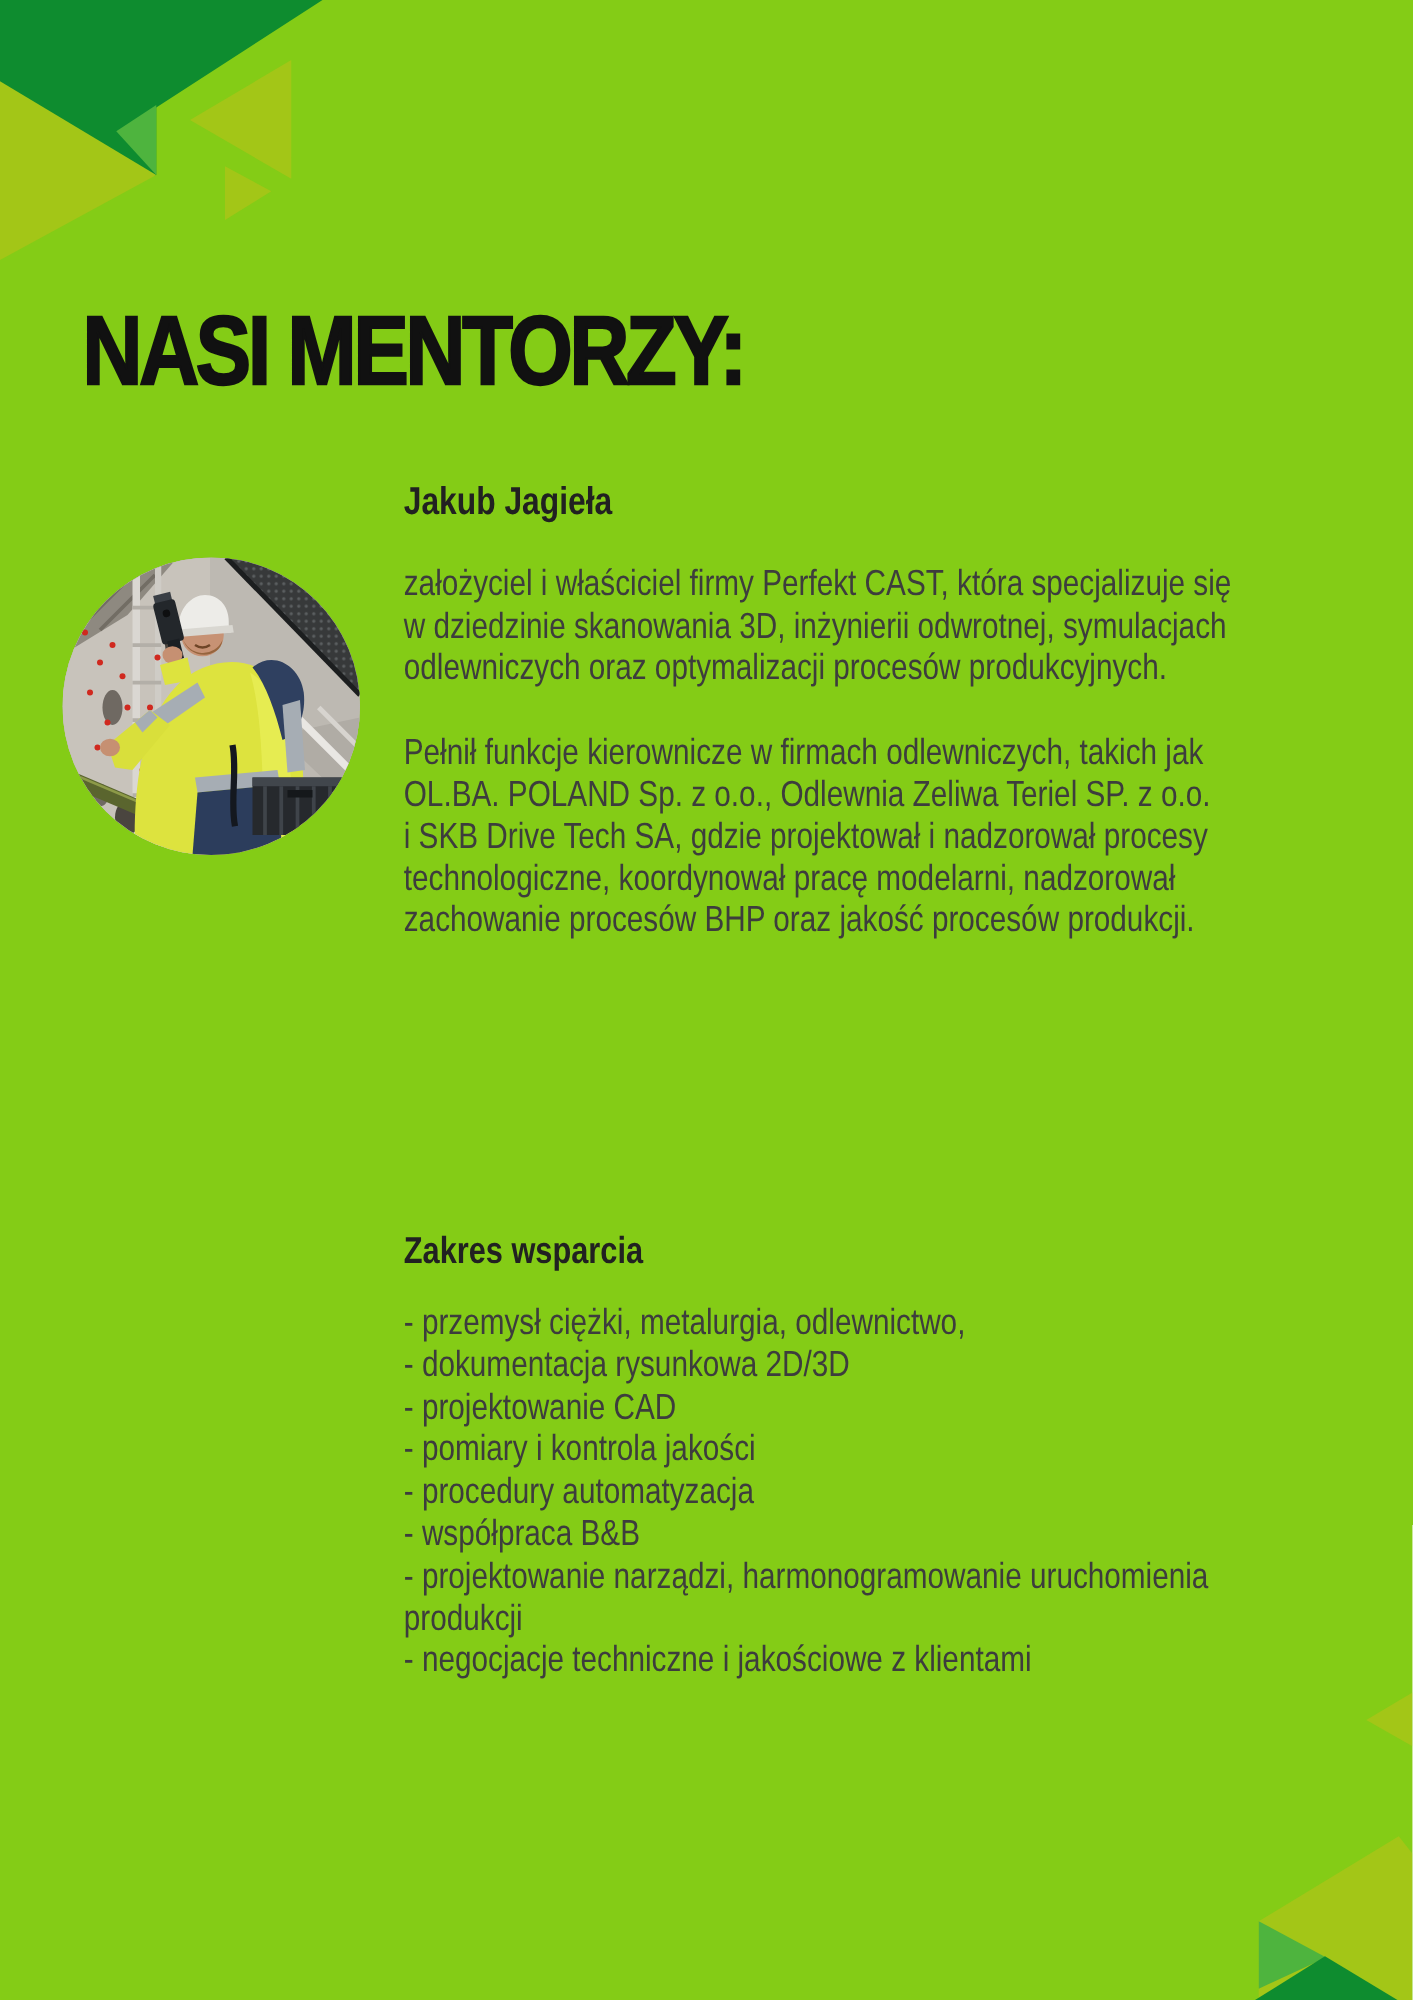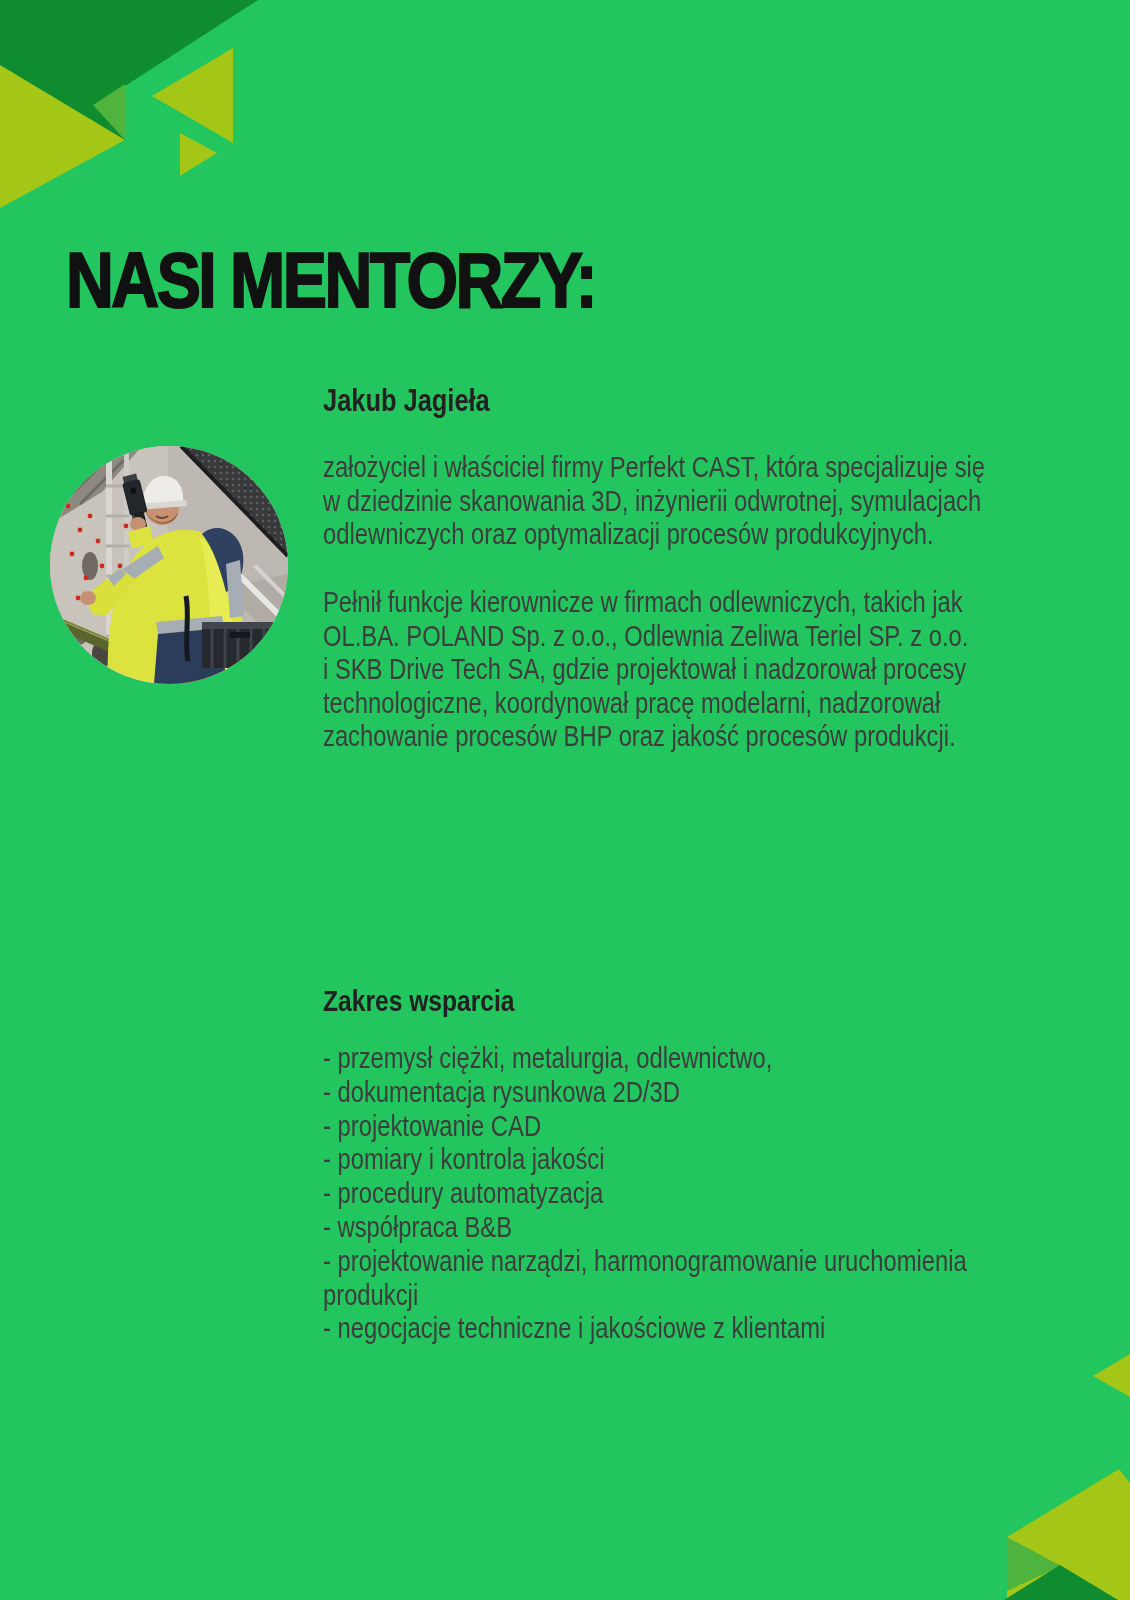--- a/index.html
+++ b/index.html
@@ -1,17 +1,17 @@
 <!DOCTYPE html>
 <html><head>
 <meta charset="utf-8">
 <style>
   html,body{margin:0;padding:0;background:#fff;}
   .page{
-    position:relative;width:1130px;height:1600px;background:#22c55e;
+    position:relative;width:1130px;height:1600px;background:#84cc16;
     overflow:hidden;font-family:"Liberation Sans","DejaVu Sans",sans-serif;
   }
   .decor{position:absolute;display:block;}
   .decor-tl{left:0;top:0;}
   .decor-br{right:0;bottom:0;}
   .page-title{
     position:absolute;left:66px;top:240px;margin:0;
     font-size:78px;line-height:80px;font-weight:700;color:#111;
     letter-spacing:-3px;-webkit-text-stroke:2px #111;
     transform:scaleX(0.85);transform-origin:0 0;white-space:nowrap;

